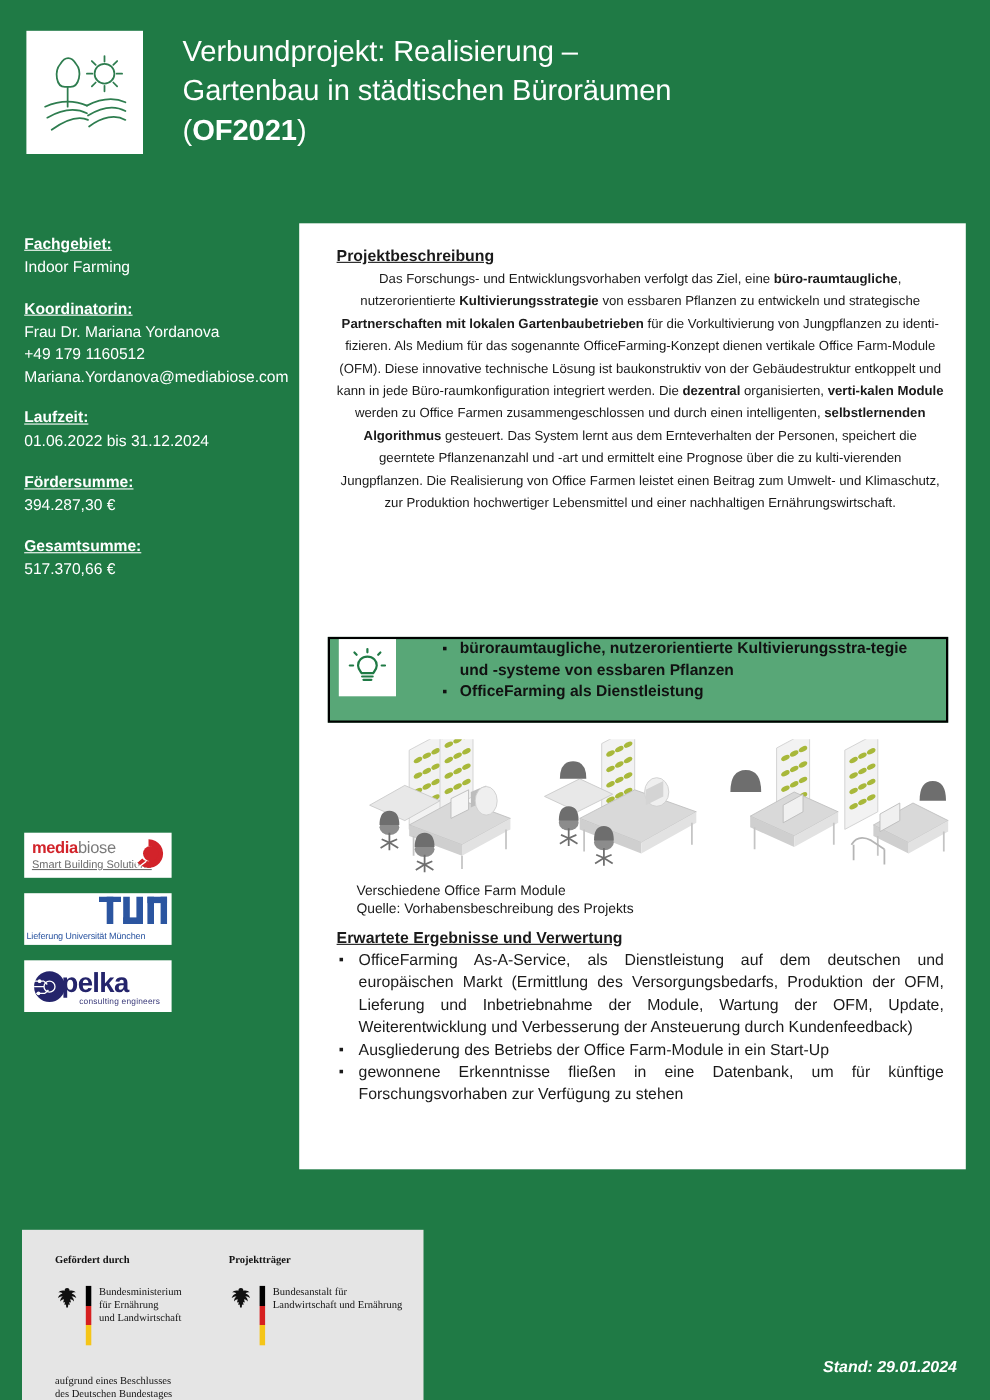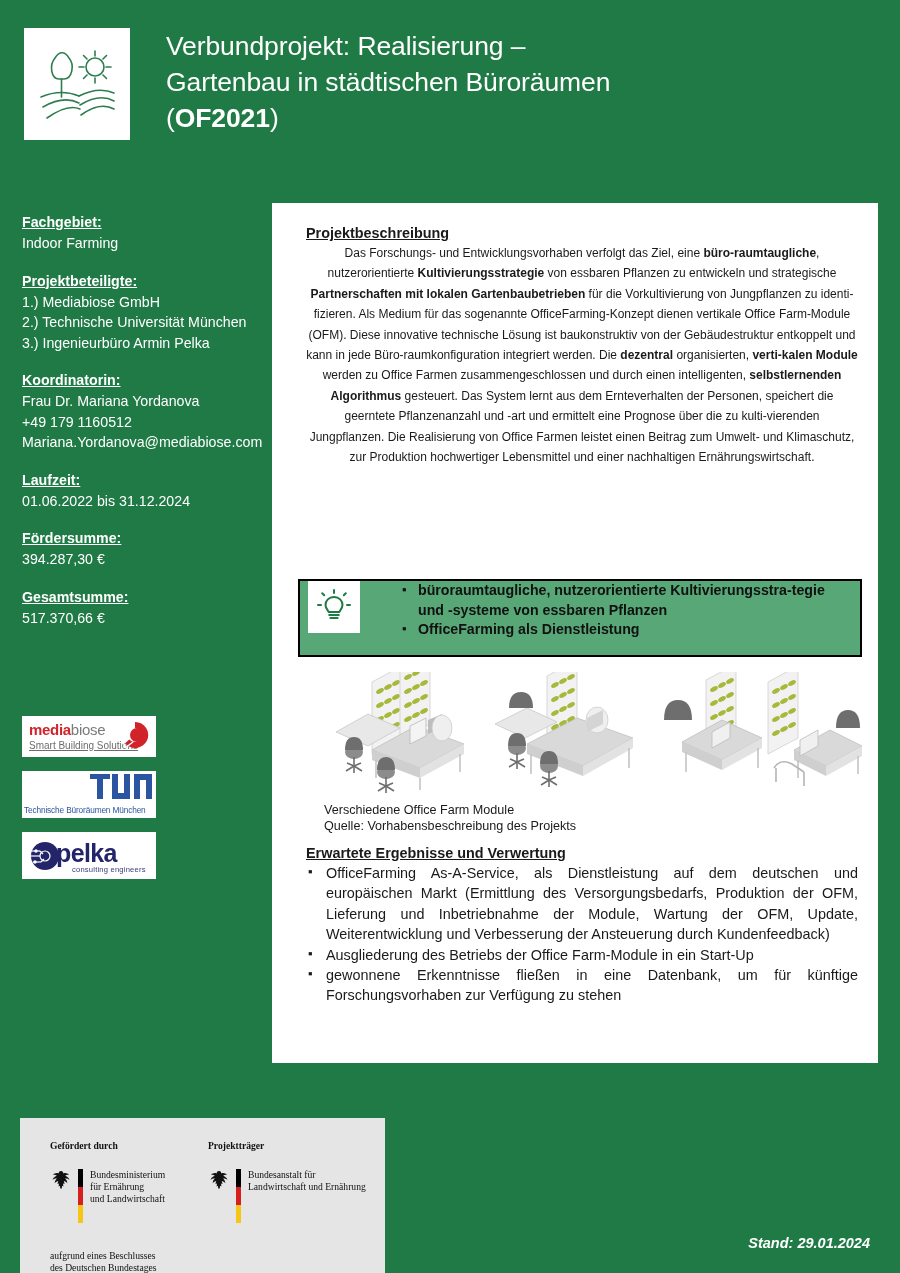--- a/index.html
+++ b/index.html
@@ -66,21 +66,21 @@
   }
   .side-text {
     font-size: 14.2px;
     font-weight: 400;
     line-height: 20.5px;
   }
 
   
   .partner-logos {
     position: absolute;
-    left: 22px; top: 716px;
+    left: 22px; top: 757px;
     width: 140px;
     text-align: right;
   }
   .plogo {
     background: #ffffff;
     margin-bottom: 14px;
     box-sizing: border-box;
     position: relative;
     overflow: hidden;
   }
@@ -352,26 +352,20 @@
     </div>
   </div>
 
   <div class="sidebar">
 
     <div class="side-block">
       <div class="side-head">Fachgebiet:</div>
       <div class="side-text">Indoor Farming</div>
     </div>
 
-    <div class="side-block">
-      <div class="side-head">Projektbeteiligte:</div>
-      <div class="side-text">1.) Mediabiose GmbH</div>
-      <div class="side-text">2.) Technische Universität München</div>
-      <div class="side-text">3.) Ingenieurbüro Armin Pelka</div>
-    </div>
 
     <div class="side-block">
       <div class="side-head">Koordinatorin:</div>
       <div class="side-text">Frau Dr. Mariana Yordanova</div>
       <div class="side-text">+49 179 1160512</div>
       <div class="side-text">Mariana.Yordanova@mediabiose.com</div>
     </div>
 
     <div class="side-block">
       <div class="side-head">Laufzeit:</div>
@@ -410,21 +404,21 @@
           <rect x="0" y="0" width="20" height="5"></rect>
           <rect x="7" y="0" width="6" height="25"></rect>
           <rect x="22" y="0" width="6" height="25"></rect>
           <rect x="22" y="19" width="18" height="6"></rect>
           <rect x="34" y="0" width="6" height="25"></rect>
           <rect x="44" y="0" width="6" height="25"></rect>
           <rect x="44" y="0" width="18" height="6"></rect>
           <rect x="56" y="0" width="6" height="25"></rect>
         </g>
       </svg>
-      <div class="tum-sub">Technische Büroräumen München</div>
+      <div class="tum-sub">Lieferung Universität München</div>
     </div>
 
     <div class="plogo plogo-pelka">
       <svg class="pelka-mark" viewBox="0 0 30 30">
         <circle cx="15" cy="15" r="14" fill="#24246b"></circle>
         <g stroke="#ffffff" stroke-width="1.2" fill="none">
           <circle cx="15" cy="15" r="5"></circle>
           <line x1="1" y1="10" x2="10" y2="10"></line>
           <line x1="1" y1="15" x2="10" y2="15"></line>
           <line x1="3" y1="21" x2="11" y2="21"></line>

